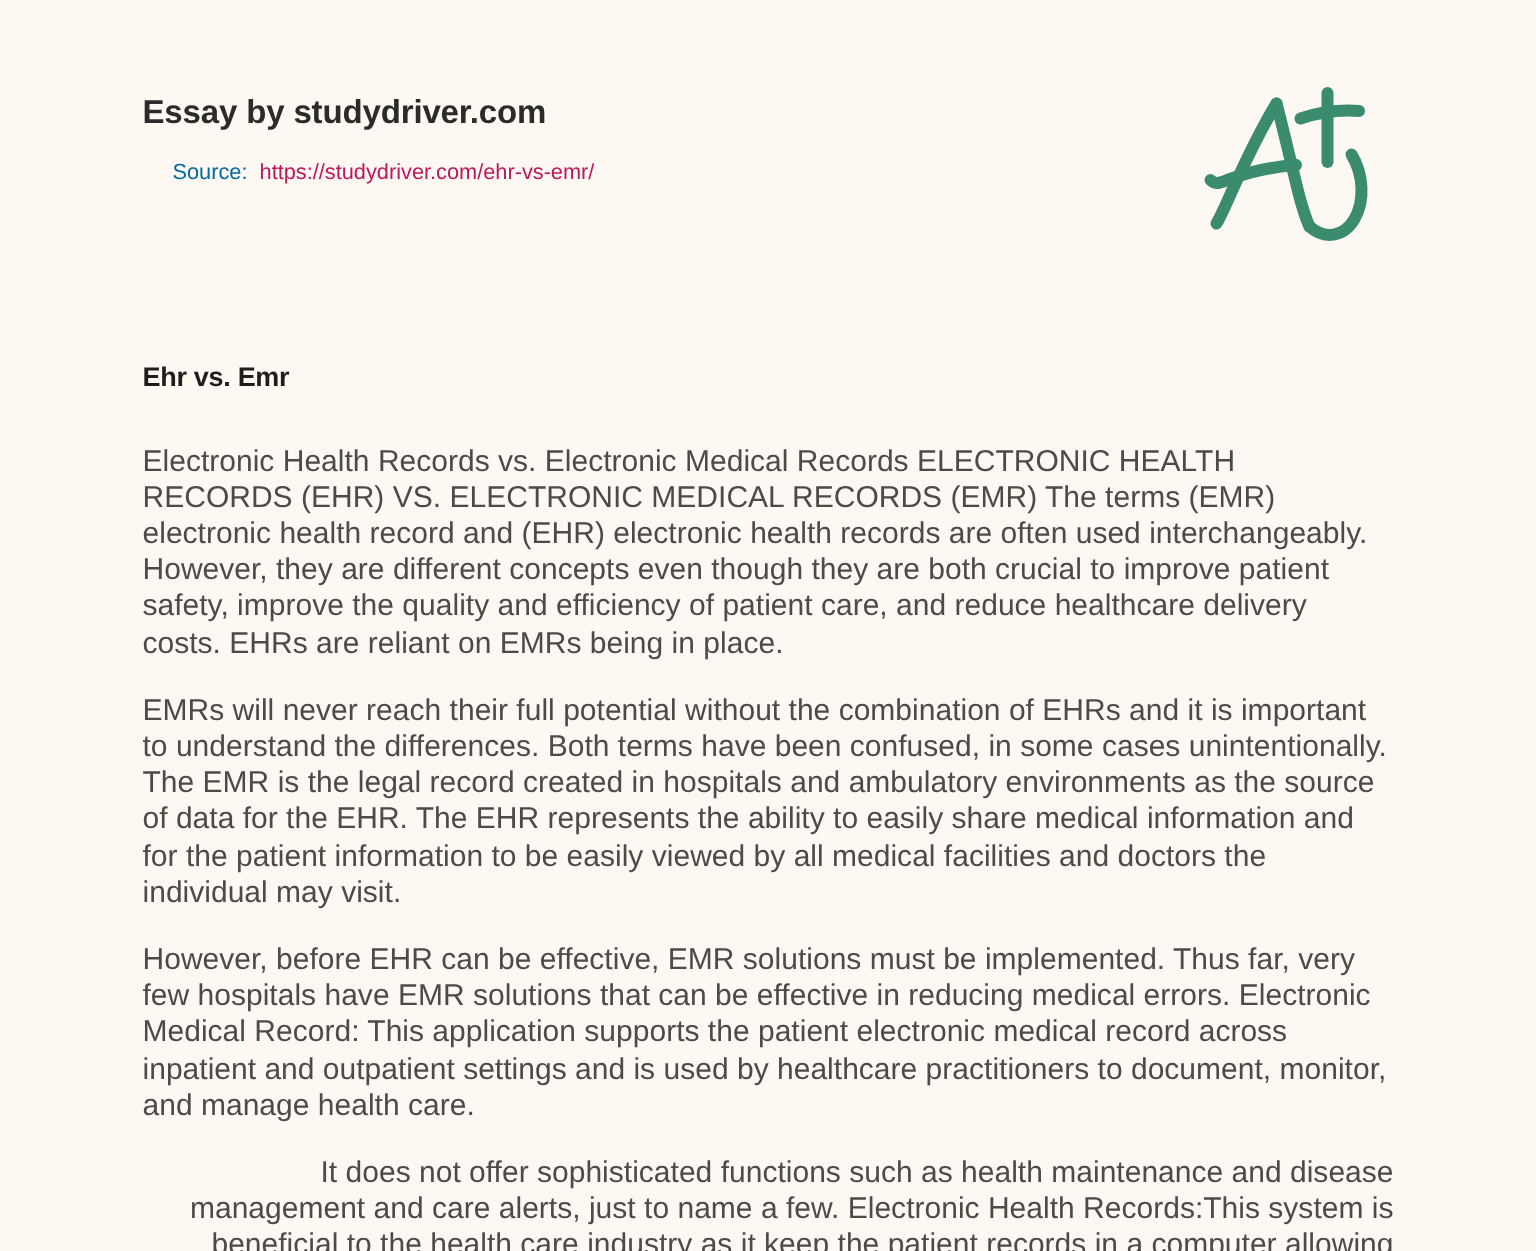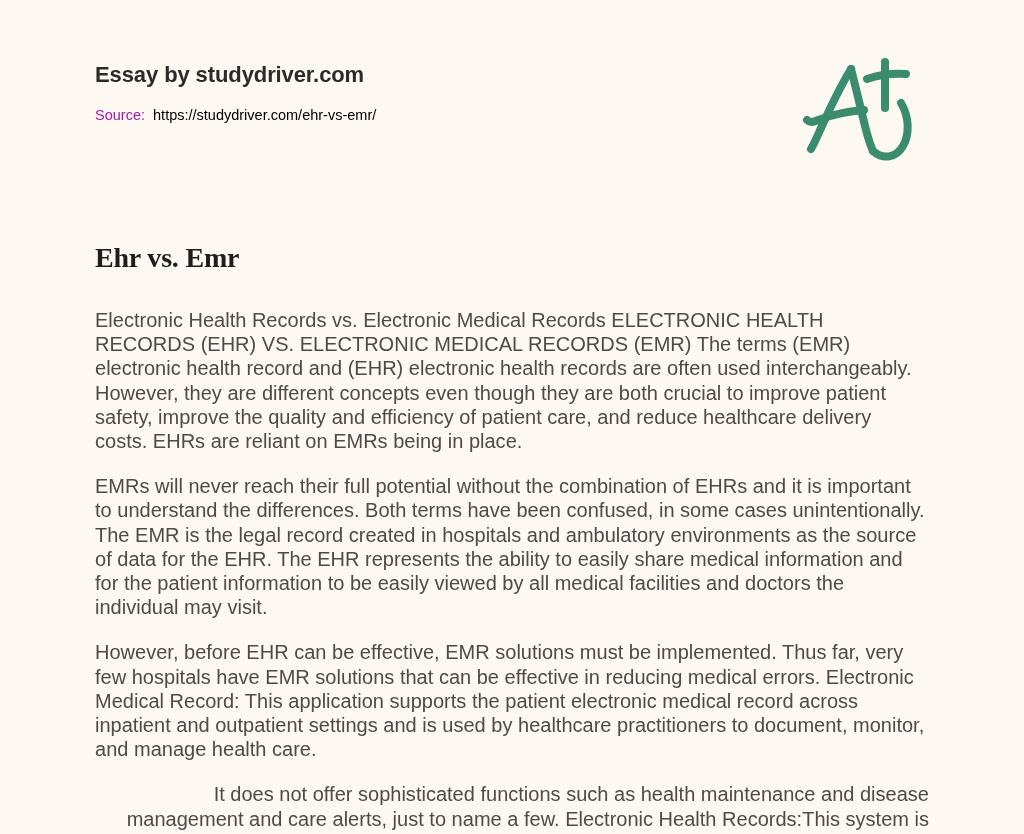--- a/index.html
+++ b/index.html
@@ -42,48 +42,48 @@
 
   .source-line {
     margin-top: 18px;
     font-size: 14.5px;
     line-height: 1.3;
     color: #8d8d8d;
     white-space: nowrap;
   }
 
   .source-label {
-    color: #a21caf;
+    color: #0369a1;
+    margin-left: 20px;
   }
 
   .source-url {
-    color: #000000;
+    color: #be185d;
     text-decoration: none;
   }
 
   
   .logo {
     position: absolute;
     top: 48px;
     right: 0px;
     width: 140px;
     height: 120px;
     display: block;
   }
 
   
   .title {
     margin: 0;
     padding-top: 122px;
-    font-size: 28px;
+    font-size: 18px;
     font-weight: bold;
     color: #1e1e1e;
     letter-spacing: -0.2px;
     line-height: 1.25;
-    font-family: Liberation Serif, serif;
   }
 
   
   .article {
     padding-top: 33px;
   }
 
   .article p {
     margin: 0 0 21px 0;
     font-size: 20px;

